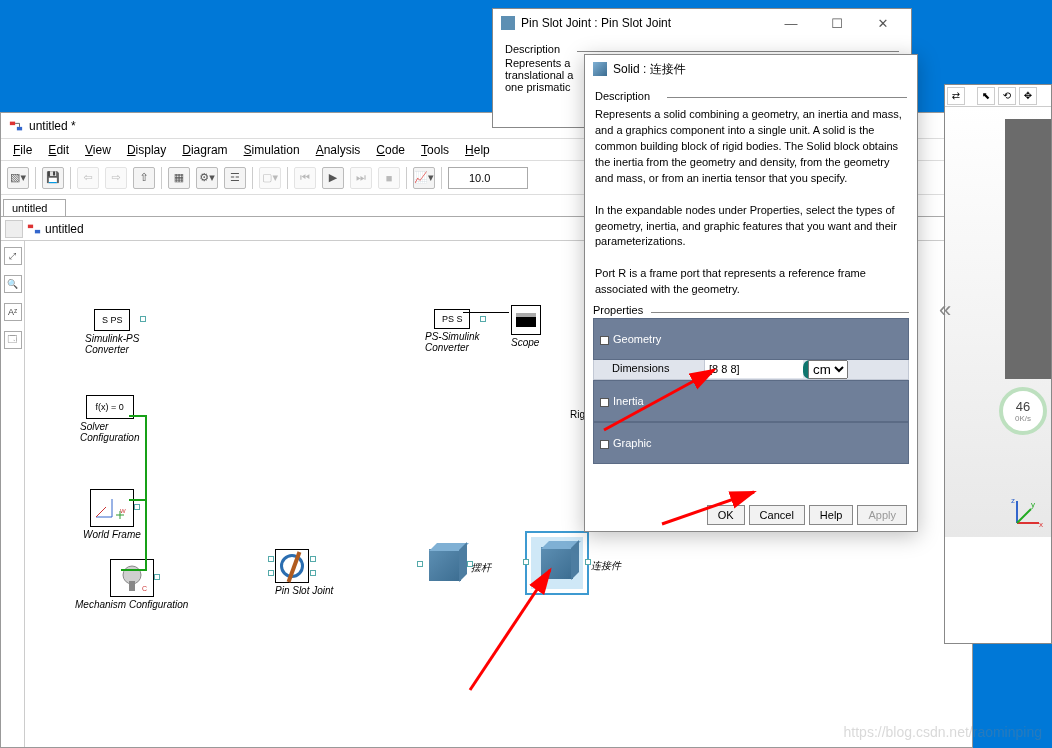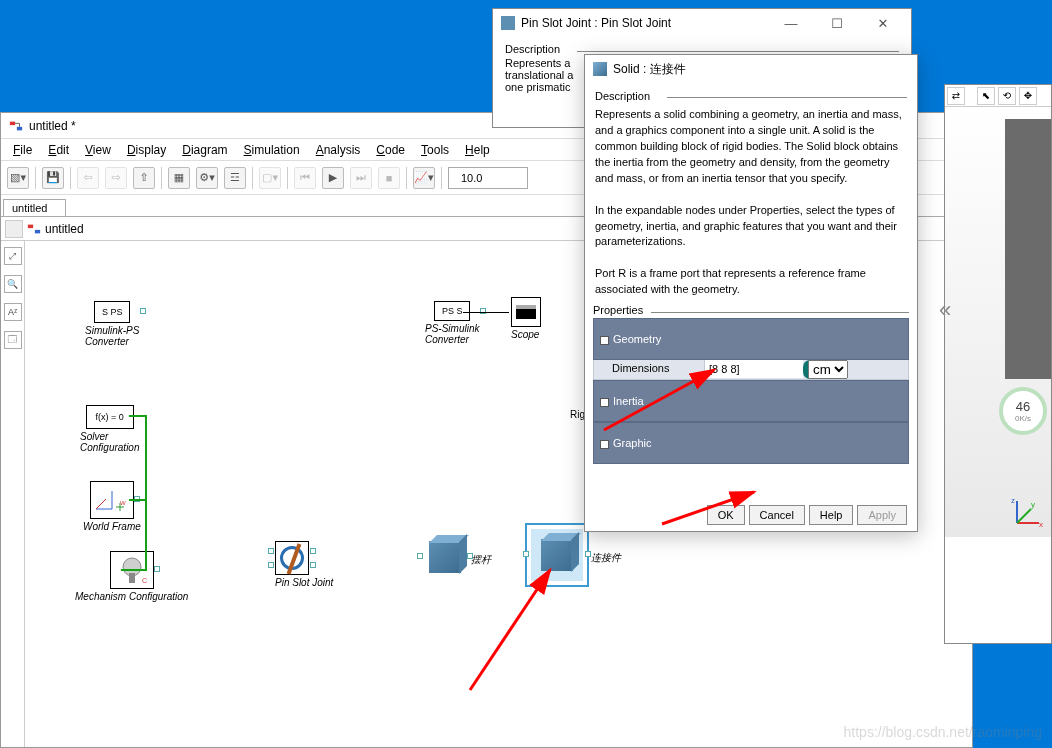--- a/index.html
+++ b/index.html
@@ -9,31 +9,31 @@
   .main-window { position:absolute; left:0; top:112px; width:973px; height:636px; background:#fff; border:1px solid #999; display:flex; flex-direction:column;}
   .title-bar { height:26px; padding:4px 8px; background:#fff; border-bottom:1px solid #ddd; display:flex; align-items:center; gap:6px;}
   .title-icon { width:14px; height:14px; display:inline-block;}
   .menu-bar { height:22px; display:flex; gap:4px; padding:0 6px; align-items:center; border-bottom:1px solid #ddd;}
   .menu-bar span { padding:2px 6px; cursor:default; }
   .menu-bar span:first-letter { text-decoration:underline;}
   .toolbar { height:34px; display:flex; align-items:center; gap:6px; padding:0 6px; border-bottom:1px solid #ddd;}
   .tb-btn { width:22px; height:22px; border:1px solid #bbb; background:#f4f4f4; border-radius:2px; display:flex; align-items:center;justify-content:center; color:#555; font-size:11px;}
   .tb-dis { opacity:0.4;}
   .tb-sep { width:1px; height:22px; background:#ccc;}
-  .step-box { width:80px; height:22px; border:1px solid #aaa; padding:2px 12px; font-size:11px;}
+  .step-box { width:80px; height:22px; border:1px solid #aaa; padding:2px 20px; font-size:11px;}
   .tab-strip { height:22px; display:flex; align-items:flex-end; border-bottom:1px solid #aaa; padding-left:2px;}
   .tab { border:1px solid #aaa; border-bottom:none; padding:2px 18px 2px 8px; font-size:11px; background:#fff;}
   .breadcrumb { height:24px; border-bottom:1px solid #ccc; display:flex; align-items:center; padding:0 4px; gap:4px;}
   .bc-btn { width:18px; height:18px; border:1px solid #ccc; background:#eee;}
   .model-area { flex:1; position:relative; display:flex;}
   .left-tools { width:24px; border-right:1px solid #ccc; display:flex; flex-direction:column; gap:10px; padding-top:6px; align-items:center;}
   .lt { width:18px; height:18px; border:1px solid #aaa; font-size:9px; display:flex; align-items:center;justify-content:center; color:#444;}
   .canvas { flex:1; position:relative; background:#fff; overflow:hidden;}
 
-  .block { position:absolute; text-align:center; font-size:10px; color:#000;}
+  .block { position:absolute; text-align:center; font-size:10px; color:#000;margin-top:8px;}
   .block .box { border:1px solid #000; background:#fff; display:flex; align-items:center; justify-content:center; margin:0 auto;}
   .block .label { margin-top:2px; white-space:nowrap; font-size:10px; text-align:left;font-style:italic;}
   .port { width:6px; height:6px; border:1px solid #5aa; position:absolute; background:#fff;}
   .solid-box { width:32px; height:32px; position:relative; background:linear-gradient(135deg,#5d8fb3 0%,#3c6d91 100%); }
   .solid-box::before { content:""; position:absolute; left:4px; top:-6px; width:32px; height:8px; background:#7fb0d4; transform:skewX(-45deg);}
   .solid-box::after { content:""; position:absolute; right:-6px; top:-3px; width:8px; height:32px; background:#4d7da1; transform:skewY(-45deg);}
   .solid-wrap { border:0 !important; background:transparent !important;}
   .selected .solid-wrap-outer { outline:2px solid #3d9ad1; outline-offset:4px; background:#cfe8f7; padding:6px;}
   .joint-box { width:34px; height:34px; border:1px solid #000; background:#fff; display:flex; align-items:center;justify-content:center;}
   .joint-shape { width:24px;height:24px; border-radius:50%; border:3px solid #2a6db0; position:relative;}
@@ -185,21 +185,21 @@
       </div>
       <div class="wire-h" style="left:438px; top:71px; width:46px;"></div>
 
       <div class="block" style="left:486px; top:56px;">
         <div class="box" style="width:30px;height:30px;">
           <div style="width:20px;height:14px;background:#000;border-top:4px solid #aaa;"></div>
         </div>
         <div class="label">Scope</div>
       </div>
 
-      <div class="block" style="left:55px; top:164px;">
+      <div class="block" style="left:55px; top:146px;">
         <div class="box" style="width:48px;height:24px;font-size:9px;">
           <span>f(x) = 0</span>
         </div>
         <div class="label" style="white-space:pre;">Solver
 Configuration</div>
       </div>
 
       <div class="block" style="left:58px; top:240px;">
         <div class="box" style="width:44px;height:38px; position:relative;">
           <svg viewBox="0 0 40 34" width="40" height="34">

